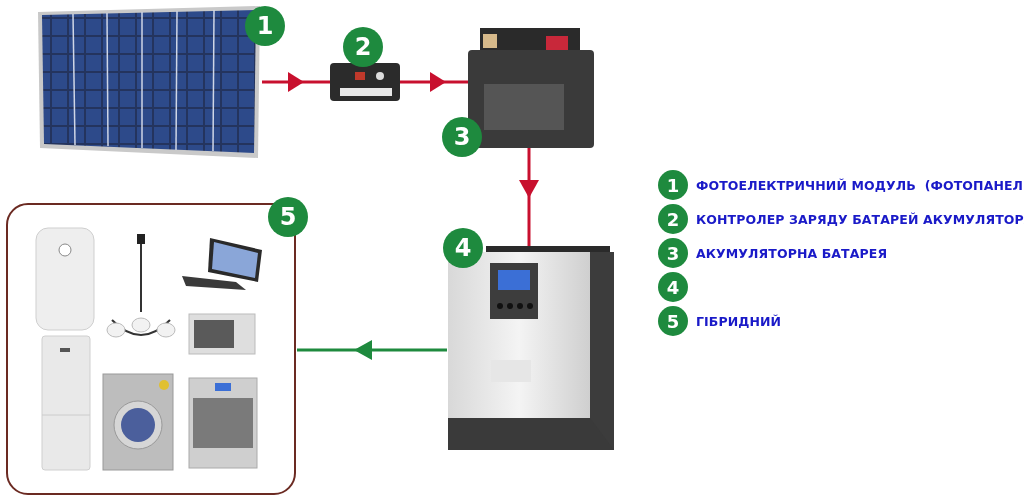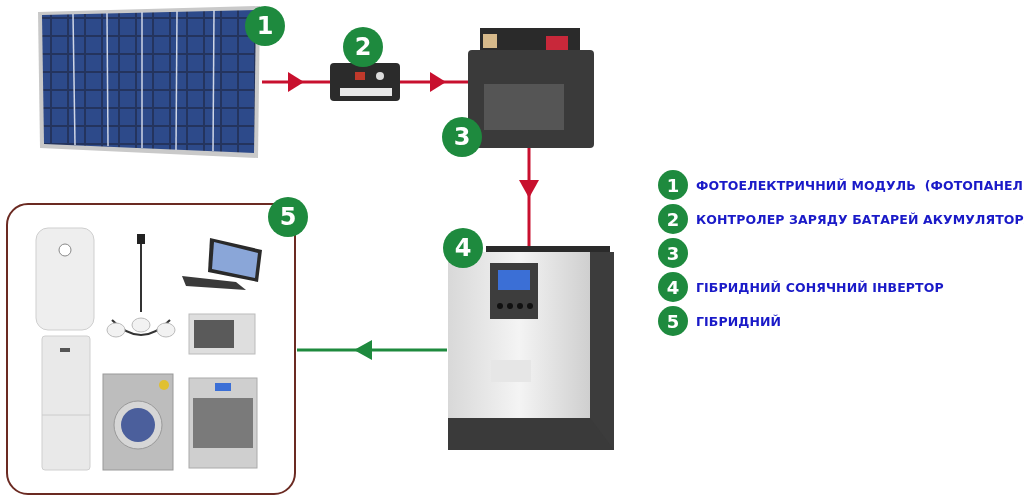--- a/index.html
+++ b/index.html
@@ -140,22 +140,22 @@
   <div class="legend-item">
     <div class="legend-badge">1</div>
     <span class="legend-label">ФОТОЕЛЕКТРИЧНИЙ МОДУЛЬ  (ФОТОПАНЕЛЬ)</span>
   </div>
   <div class="legend-item">
     <div class="legend-badge">2</div>
     <span class="legend-label">КОНТРОЛЕР ЗАРЯДУ БАТАРЕЙ АКУМУЛЯТОРА</span>
   </div>
   <div class="legend-item">
     <div class="legend-badge">3</div>
+    <span class="legend-label">АКУМУЛЯТОРНА БАТАРЕЯ</span>
   </div>
   <div class="legend-item">
     <div class="legend-badge">4</div>
-    <span class="legend-label">ГІБРИДНИЙ СОНЯЧНИЙ ІНВЕРТОР</span>
   </div>
   <div class="legend-item">
     <div class="legend-badge">5</div>
     <span class="legend-label">ГІБРИДНИЙ</span>
   </div>
 </div>
 
 </body></html>

